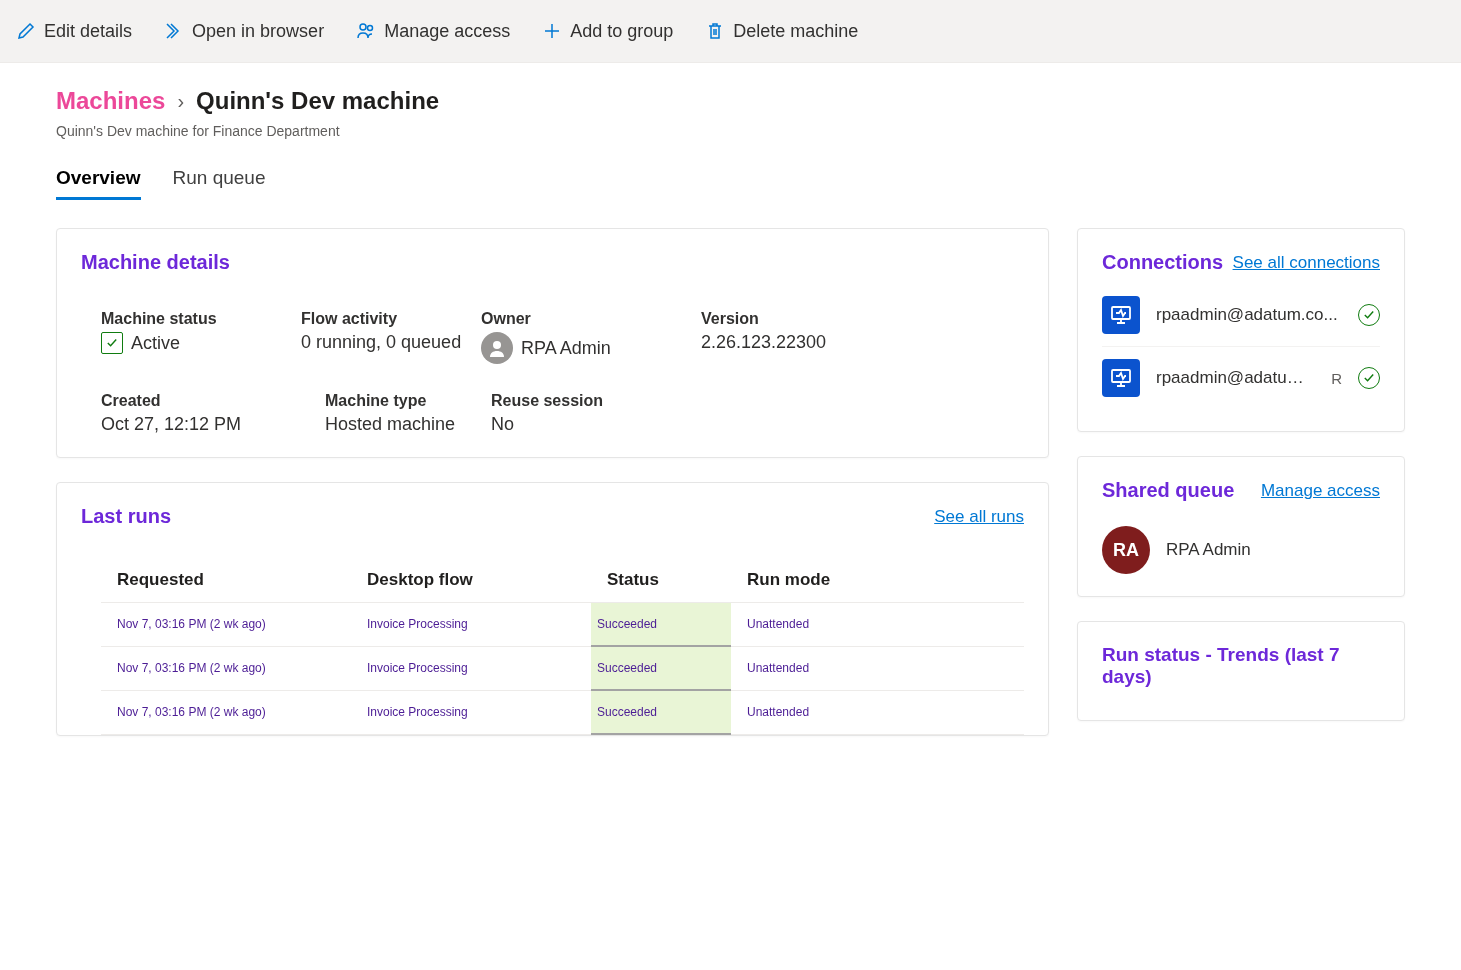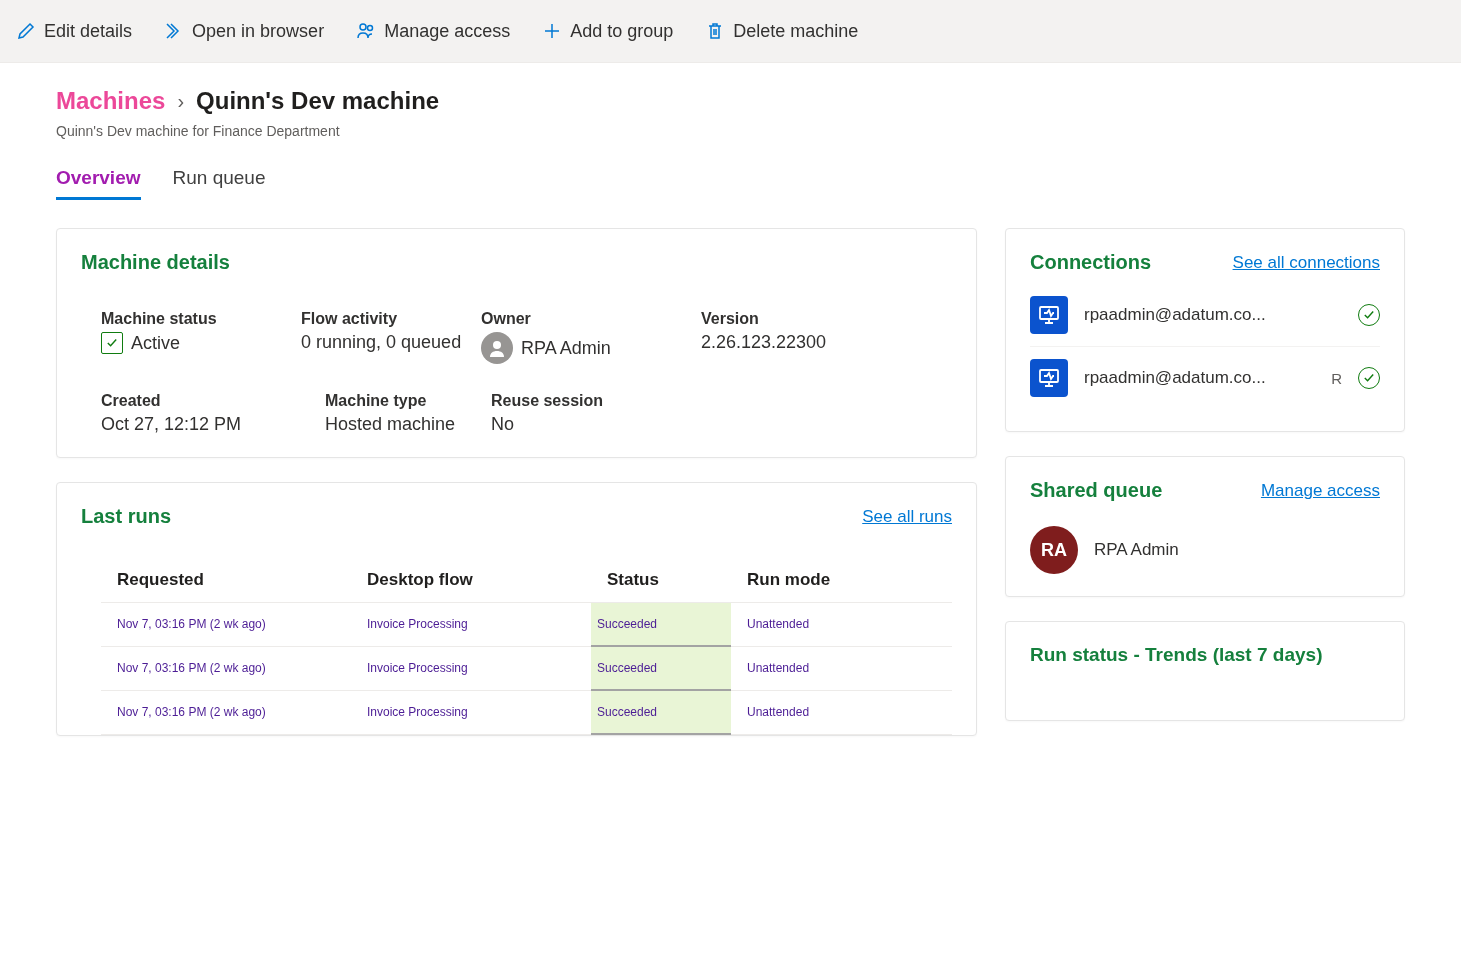--- a/index.html
+++ b/index.html
@@ -64,54 +64,54 @@
 }
 .tab {
   font-size: 19px;
   padding-bottom: 8px;
   border-bottom: 3px solid transparent;
   cursor: pointer;
   color: #404040;
 }
 .tab.active {
   font-weight: 600;
-  color: #a21caf;
+  color: #000000;
   border-bottom-color: #0078d4;
 }
 .layout {
   display: flex;
   gap: 28px;
 }
 .main-col {
   flex: 1;
   min-width: 0;
 }
 .side-col {
-  width: 400px;
+  width: 328px;
   display: flex;
   flex-direction: column;
   gap: 24px;
 }
 .card {
   border: 1px solid #e5e5e5;
   border-radius: 4px;
   padding: 22px 24px;
   background: #fff;
   box-shadow: 0 1px 2px rgba(0,0,0,0.03);
 }
 .card-header {
   display: flex;
   justify-content: space-between;
   align-items: center;
   margin-bottom: 20px;
 }
 .card-title {
   font-size: 20px;
   font-weight: 700;
-  color: #15803d;
+  color: #6d28d9;
 }
 .card-link {
   color: #0078d4;
   text-decoration: underline;
   font-size: 17px;
   cursor: pointer;
 }
 .details-grid {
   display: grid;
   grid-template-columns: 200px 180px 220px 200px;

